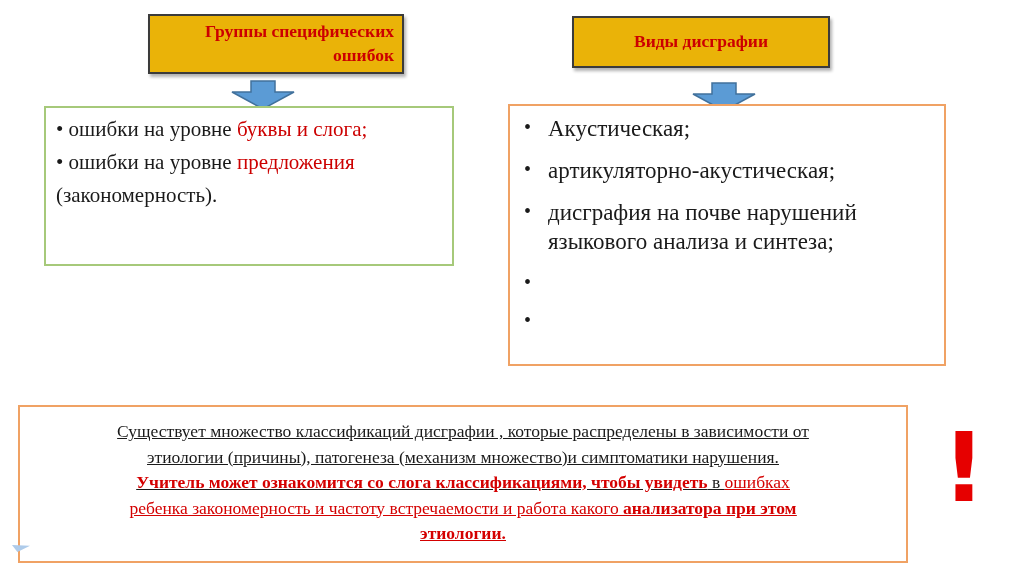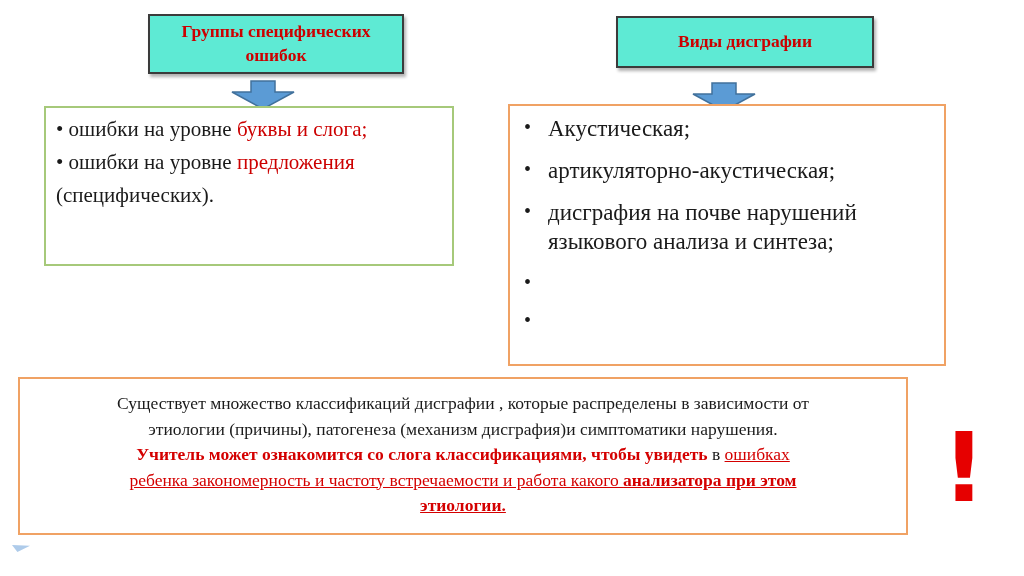--- a/index.html
+++ b/index.html
@@ -8,28 +8,28 @@
     font-family:"Liberation Serif","DejaVu Serif",serif;
     overflow:hidden;
   }
   .abs{position:absolute;box-sizing:border-box;}
 
   
   .title-box{
     border:2px solid #3b3b3b;
     box-shadow:2px 3px 3px rgba(0,0,0,.30);
     display:flex;align-items:center;justify-content:center;
-    text-align:center;background:#5eead4;
+    text-align:right;background:#eab308;
   }
   .title-box .title-text{
     color:#cc0000;font-weight:bold;font-size:17.5px;line-height:1.35;
     padding:0 8px;
   }
   #left-title{left:148px;top:14px;width:256px;height:60px;}
-  #right-title{left:616px;top:16px;width:258px;height:52px;}
+  #right-title{left:572px;top:16px;width:258px;height:52px;}
 
   
   .down-arrow{position:absolute;}
 
   
   #error-groups-box{
     left:44px;top:106px;width:410px;height:160px;
     border:2px solid #a6c97a;background:#fff;
     padding:5px 10px;font-size:21px;line-height:33px;color:#1a1a1a;
   }
@@ -39,24 +39,24 @@
   #types-box{
     left:508px;top:104px;width:438px;height:262px;
     border:2px solid #f0a264;background:#fff;
     padding:9px 10px 6px 14px;font-size:23px;color:#1a1a1a;
   }
   .type-item{display:flex;margin-bottom:13px;line-height:1.26;}
   .type-item .bullet{width:24px;flex:0 0 24px;font-size:20px;}
 
   
   #note-box{
-    left:18px;top:377px;width:890px;height:158px;
+    left:18px;top:405px;width:890px;height:158px;
     border:2px solid #f0a264;background:#fff;
     padding:12px 32px;text-align:center;
-    font-size:17.5px;line-height:25.5px;color:#1a1a1a;
+    font-size:17.5px;line-height:25.5px;color:#1a1a1a;text-decoration:underline;
   }
   .note-line{white-space:nowrap;}
   .rb{color:#d40000;font-weight:bold;}
   .ru{color:#d40000;text-decoration:underline;text-align:center;}
   .rbu{color:#d40000;font-weight:bold;text-decoration:underline;}
 
   
   #excl{
     left:942px;top:428px;width:40px;height:96px;
     font-family:"DejaVu Sans","Liberation Sans",sans-serif;
@@ -84,21 +84,21 @@
 
 <svg class="down-arrow" style="left:231px;top:80px;" width="64" height="30" viewBox="0 0 64 30">
   <polygon points="20,1 44,1 44,12 63,12 32,29 1,12 20,12" fill="#5b9bd5" stroke="#41719c" stroke-width="1.5"></polygon>
 </svg>
 <svg class="down-arrow" style="left:692px;top:82px;" width="64" height="30" viewBox="0 0 64 30">
   <polygon points="20,1 44,1 44,12 63,12 32,29 1,12 20,12" fill="#5b9bd5" stroke="#41719c" stroke-width="1.5"></polygon>
 </svg>
 
 <div class="abs" id="error-groups-box">
   <div><span>• ошибки на уровне </span><span class="red">буквы и слога;</span></div>
-  <div><span>• ошибки на уровне </span><span class="red">предложения</span><span> (специфических).</span></div>
+  <div><span>• ошибки на уровне </span><span class="red">предложения</span><span> (закономерность).</span></div>
 </div>
 
 <div class="abs" id="types-box">
   <div class="type-item">
     <span class="bullet">•</span>
     <span>Акустическая;</span>
   </div>
   <div class="type-item">
     <span class="bullet">•</span>
     <span>артикуляторно-акустическая;</span>
@@ -110,21 +110,21 @@
   <div class="type-item">
     <span class="bullet">•</span>
   </div>
   <div class="type-item">
     <span class="bullet">•</span>
   </div>
 </div>
 
 <div class="abs" id="note-box">
   <div class="note-line">Существует множество классификаций дисграфии , которые распределены в зависимости от</div>
-  <div class="note-line">этиологии (причины),  патогенеза  (механизм дисграфия)и симптоматики  нарушения.</div>
+  <div class="note-line">этиологии (причины),  патогенеза  (механизм множество)и симптоматики  нарушения.</div>
   <div class="note-line"><span class="rb">Учитель может ознакомится со слога классификациями, чтобы увидеть</span><span> в </span><span class="ru">ошибках</span></div>
   <div class="note-line"><span class="ru">ребенка закономерность и частоту встречаемости и работа какого </span><span class="rbu">анализатора при этом</span></div>
   <div class="note-line"><span class="rbu">этиологии. </span></div>
 </div>
 
 <div class="abs" id="excl">!</div>
 
 <div class="abs" id="corner-decoration-triangle"></div>
 
 </body></html>

